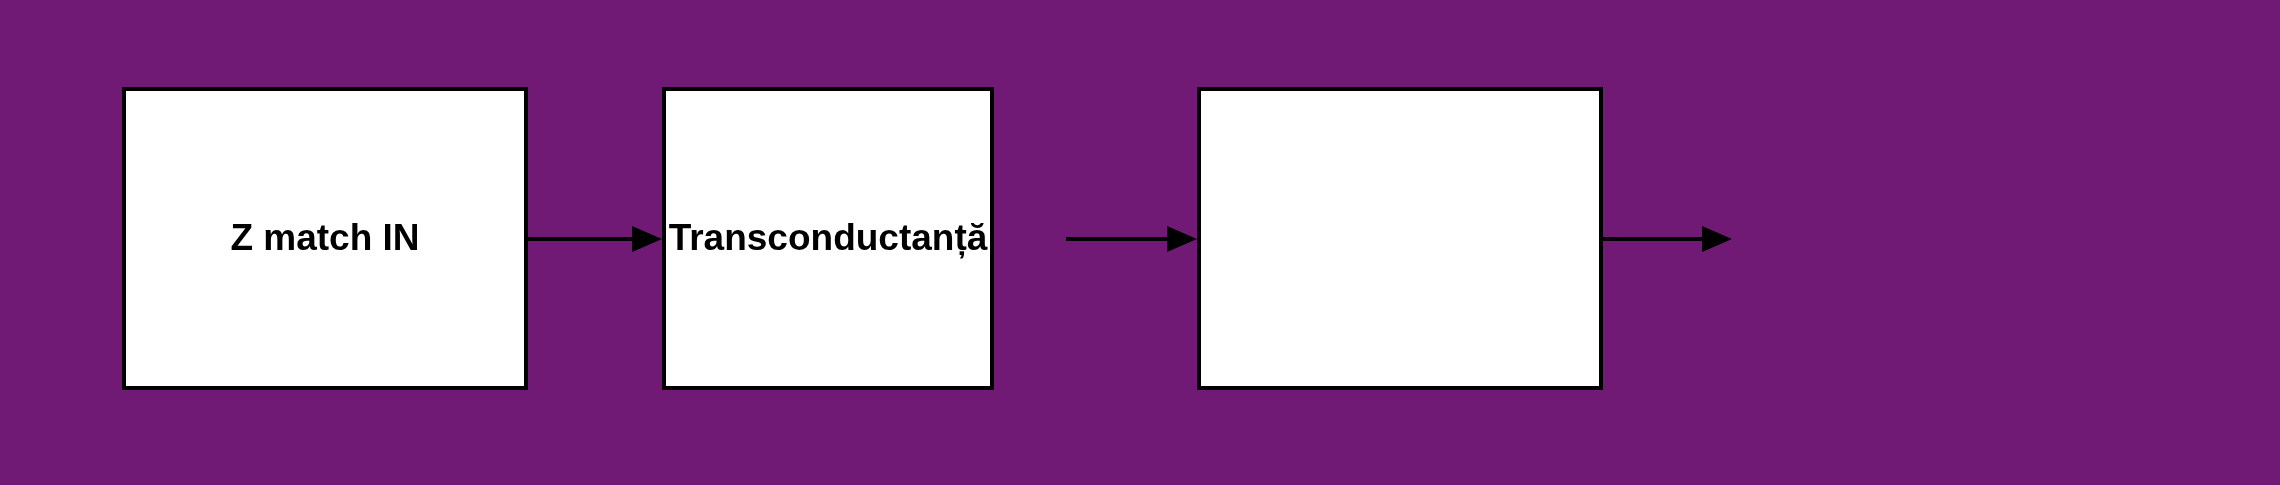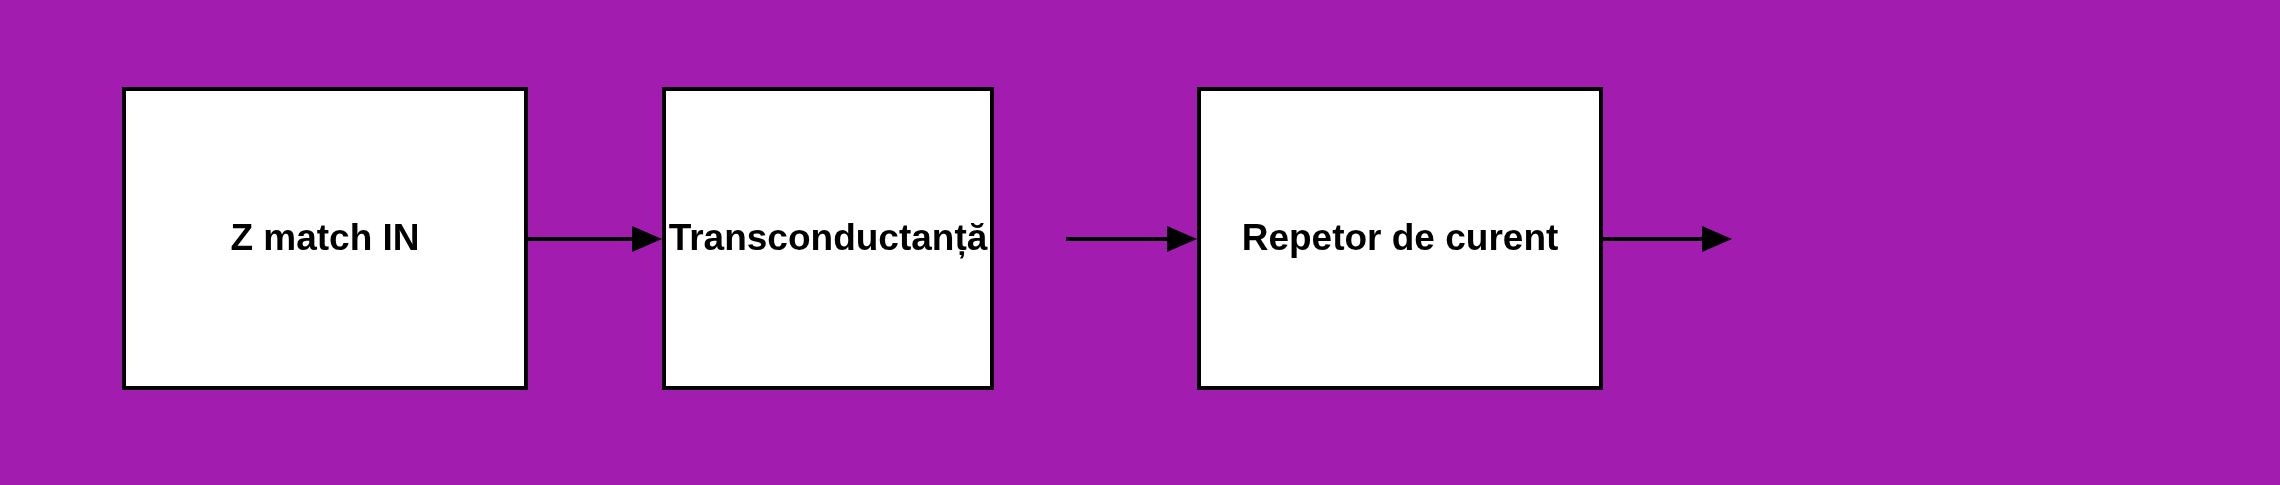--- a/index.html
+++ b/index.html
@@ -4,21 +4,21 @@
 <style>
   html, body {
     margin: 0;
     padding: 0;
     background: #ffffff;
   }
   .canvas {
     position: relative;
     width: 2280px;
     height: 485px;
-    background: #a21caf;
+    background: #701a75;
     font-family: "Liberation Sans", sans-serif;
     overflow: hidden;
   }
   .block {
     position: absolute;
     top: 87px;
     height: 303px;
     width: 406px;
     box-sizing: border-box;
     border: 4px solid #000000;
@@ -73,21 +73,20 @@
     </div>
   </div>
 
   <svg class="arrow" id="arrow-2" viewBox="0 0 131 40">
     <line x1="0" y1="20" x2="103" y2="20" stroke="#000000" stroke-width="4"></line>
     <polygon points="101,7 131,20 101,33" fill="#000000"></polygon>
   </svg>
 
   <div class="block" id="block-3">
     <div class="label">
-      <span>Repetor de curent</span>
     </div>
   </div>
 
   <svg class="arrow" id="arrow-3" viewBox="0 0 129 40">
     <line x1="0" y1="20" x2="101" y2="20" stroke="#000000" stroke-width="4"></line>
     <polygon points="99,7 129,20 99,33" fill="#000000"></polygon>
   </svg>
 
 
 </div>

